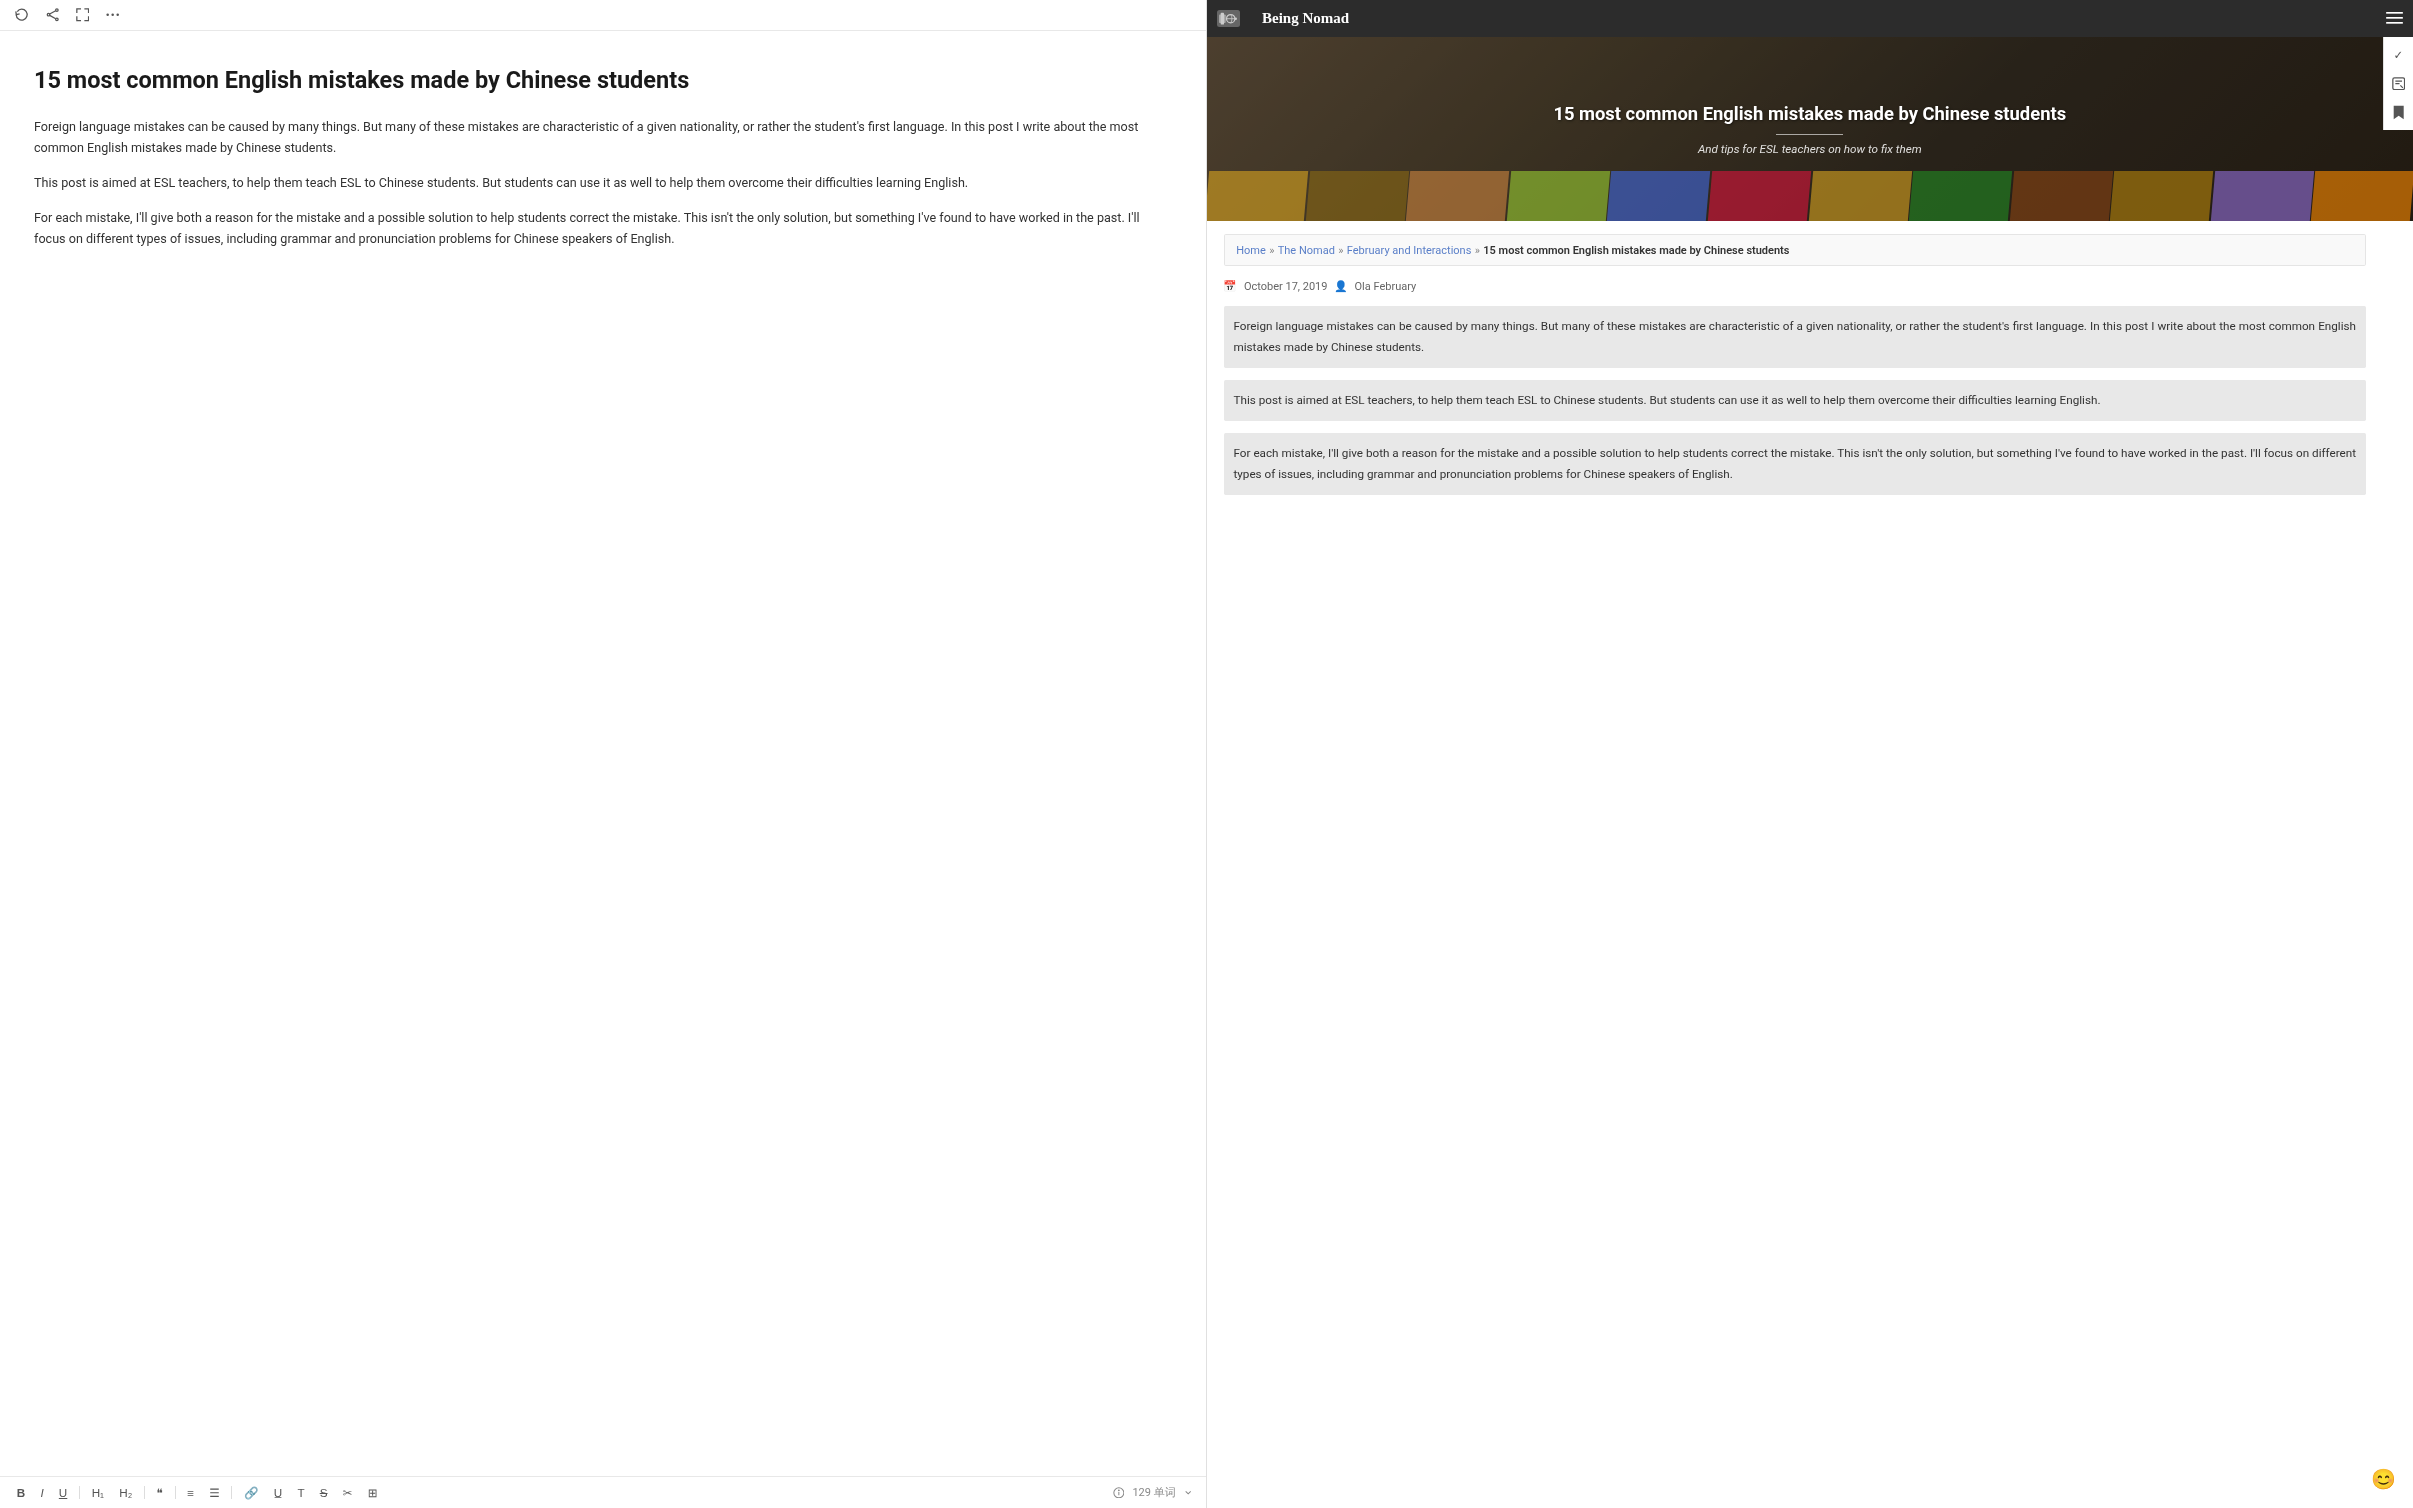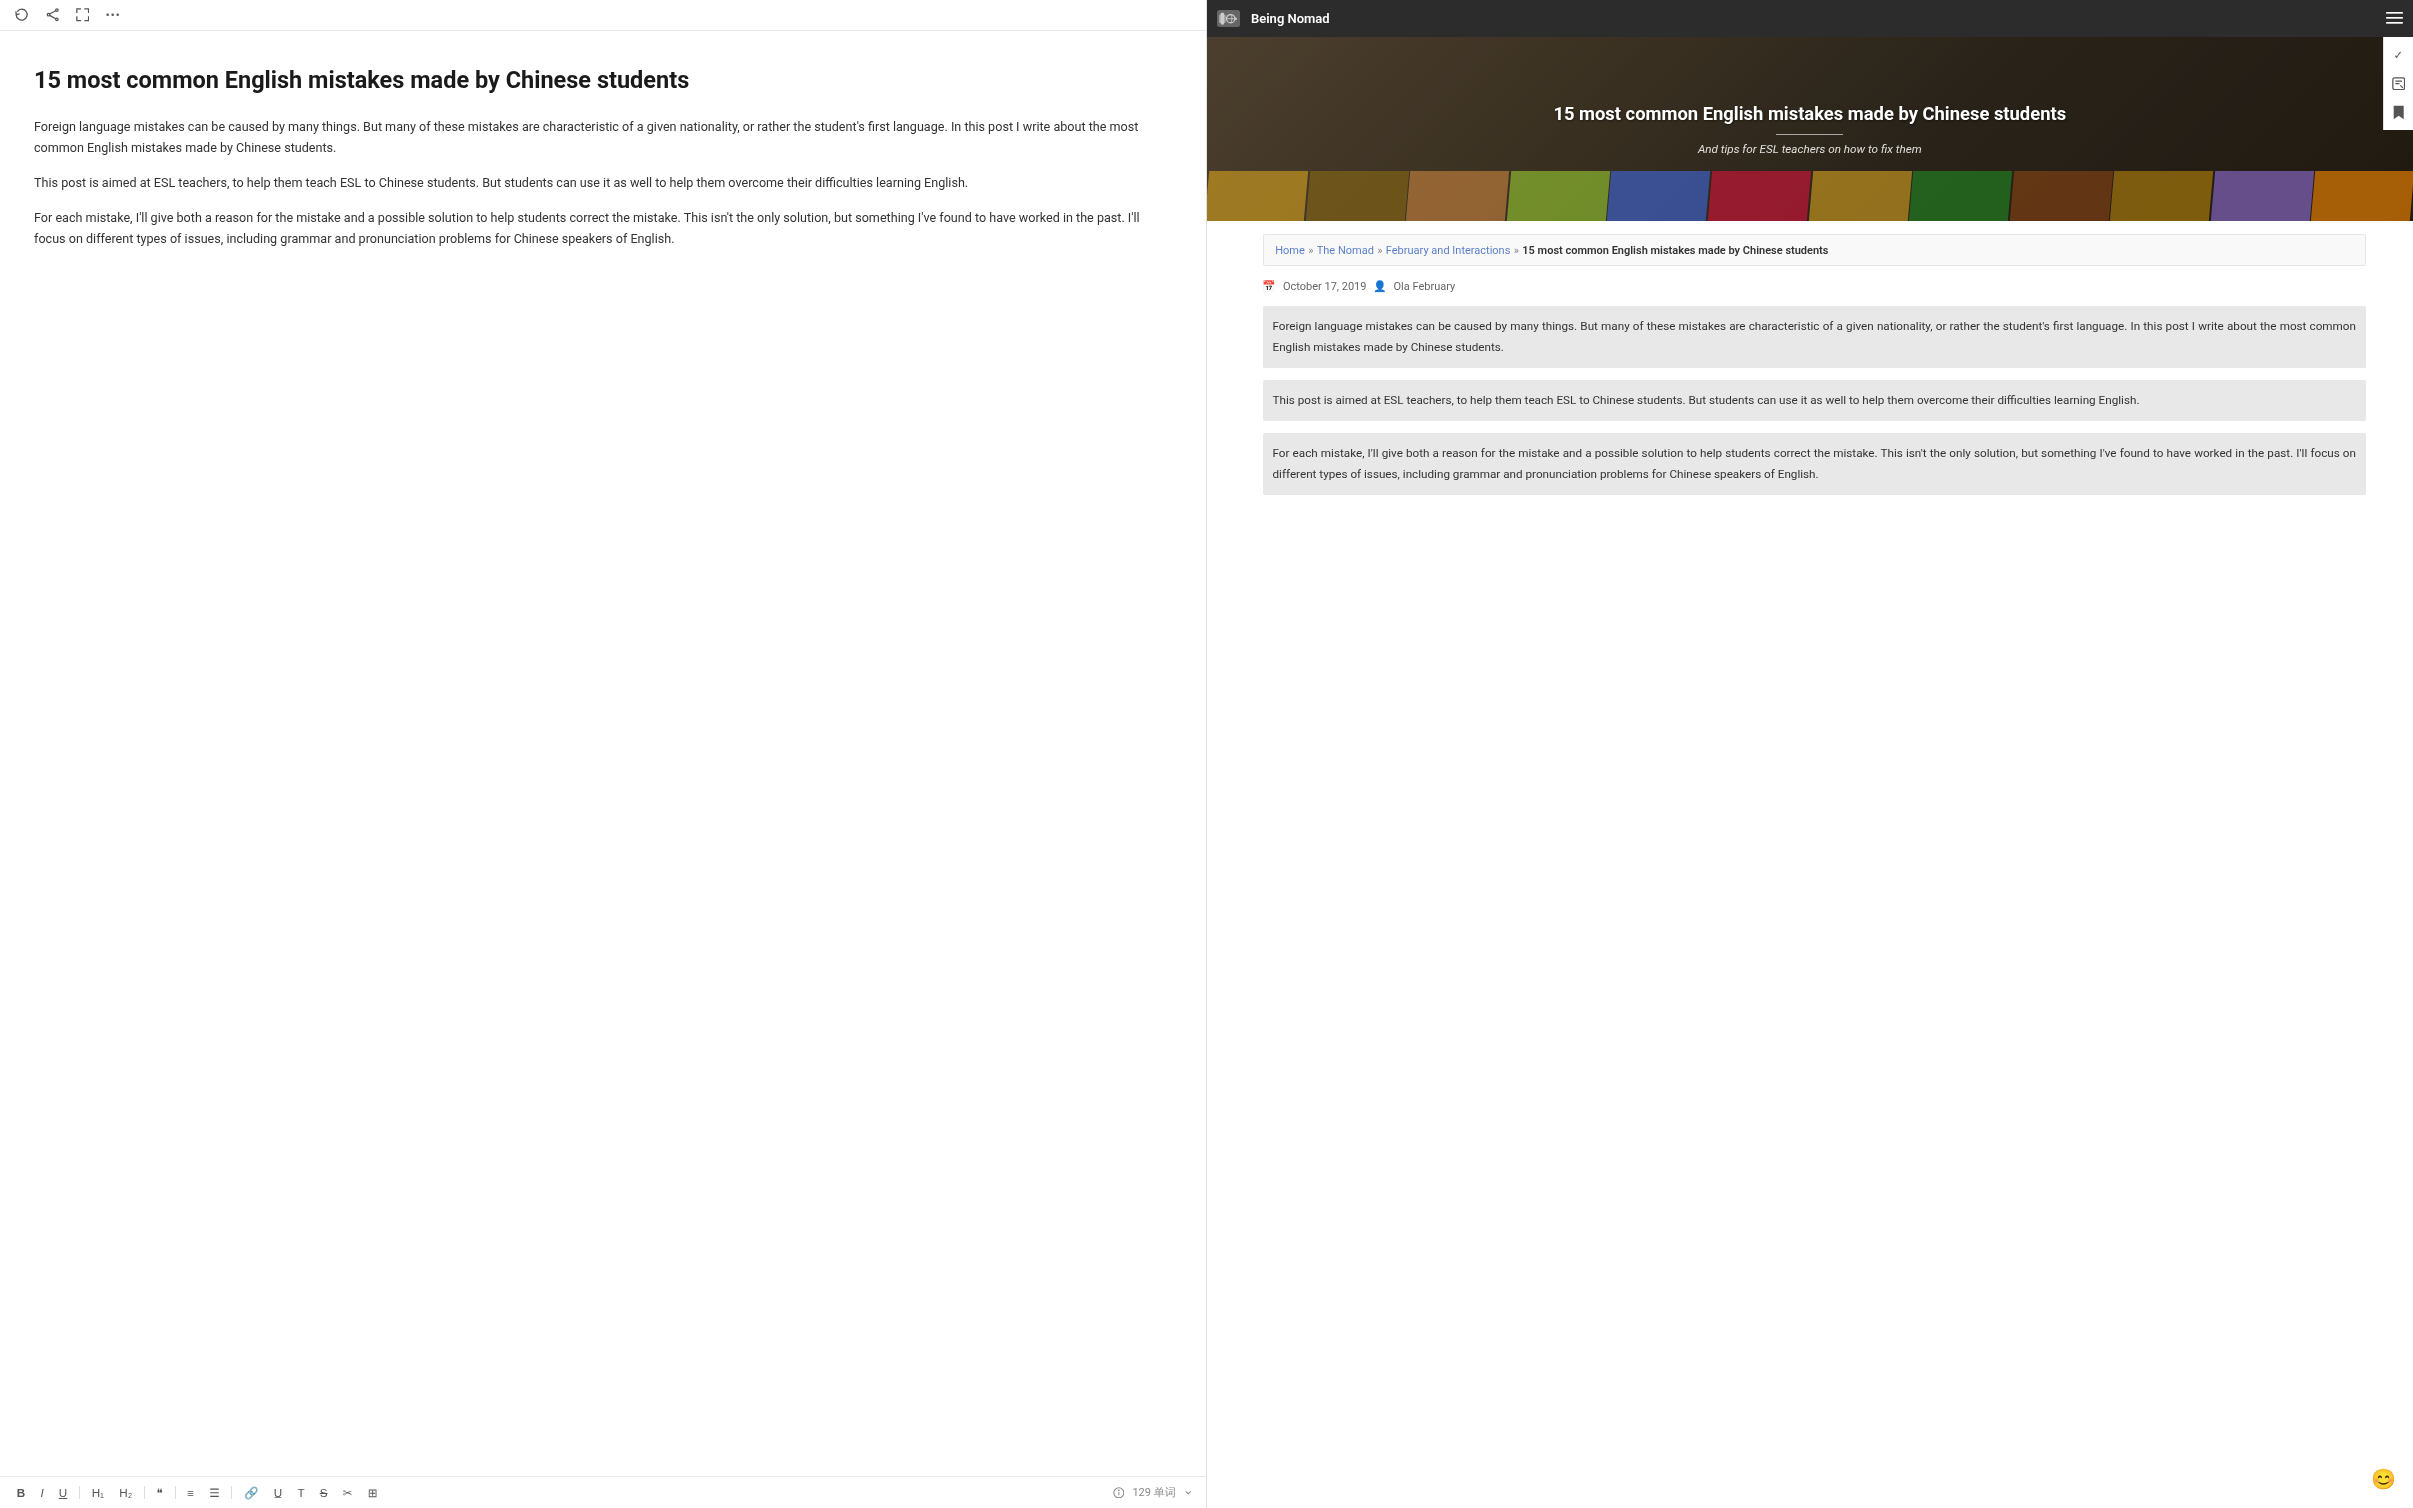--- a/index.html
+++ b/index.html
@@ -111,24 +111,25 @@
       display: flex;
       align-items: center;
       padding: 0 10px;
       height: 37px;
       min-height: 37px;
     }
 
     .site-logo {
       display: flex;
       align-items: center;
-      gap: 11px;
+      gap: 22px;
       color: #fff;
-      font-size: 13px;
+      font-size: 15px;
       font-weight: 600;
+      font-family: Liberation Serif, serif;
     }
 
     .logo-icon {
       width: 23.5px;
       height: 17px;
       background: #666;
       border-radius: 2.5px;
       display: flex;
       align-items: center;
       justify-content: center;
@@ -429,21 +430,21 @@
         <path d="M10 10 l3 3"></path>
       </svg>
     </div>
     <div class="sidebar-icon" title="Bookmark">
       <svg width="13.4" height="15" viewBox="0 0 16 18" fill="currentColor">
         <path d="M2 1h12v16l-6-4-6 4V1z"></path>
       </svg>
     </div>
   </div>
 
-  <div class="browser-content" style="padding-right: 47px; margin-left: 39px;">
+  <div class="browser-content" style="padding-right: 47px;">
 
     <div class="breadcrumb">
       <a href="#">Home</a>
       <span class="breadcrumb-sep">»</span>
       <a href="#">The Nomad</a>
       <span class="breadcrumb-sep">»</span>
       <a href="#">February and Interactions</a>
       <span class="breadcrumb-sep">»</span>
       <span class="breadcrumb-current">15 most common English mistakes made by Chinese students</span>
     </div>

